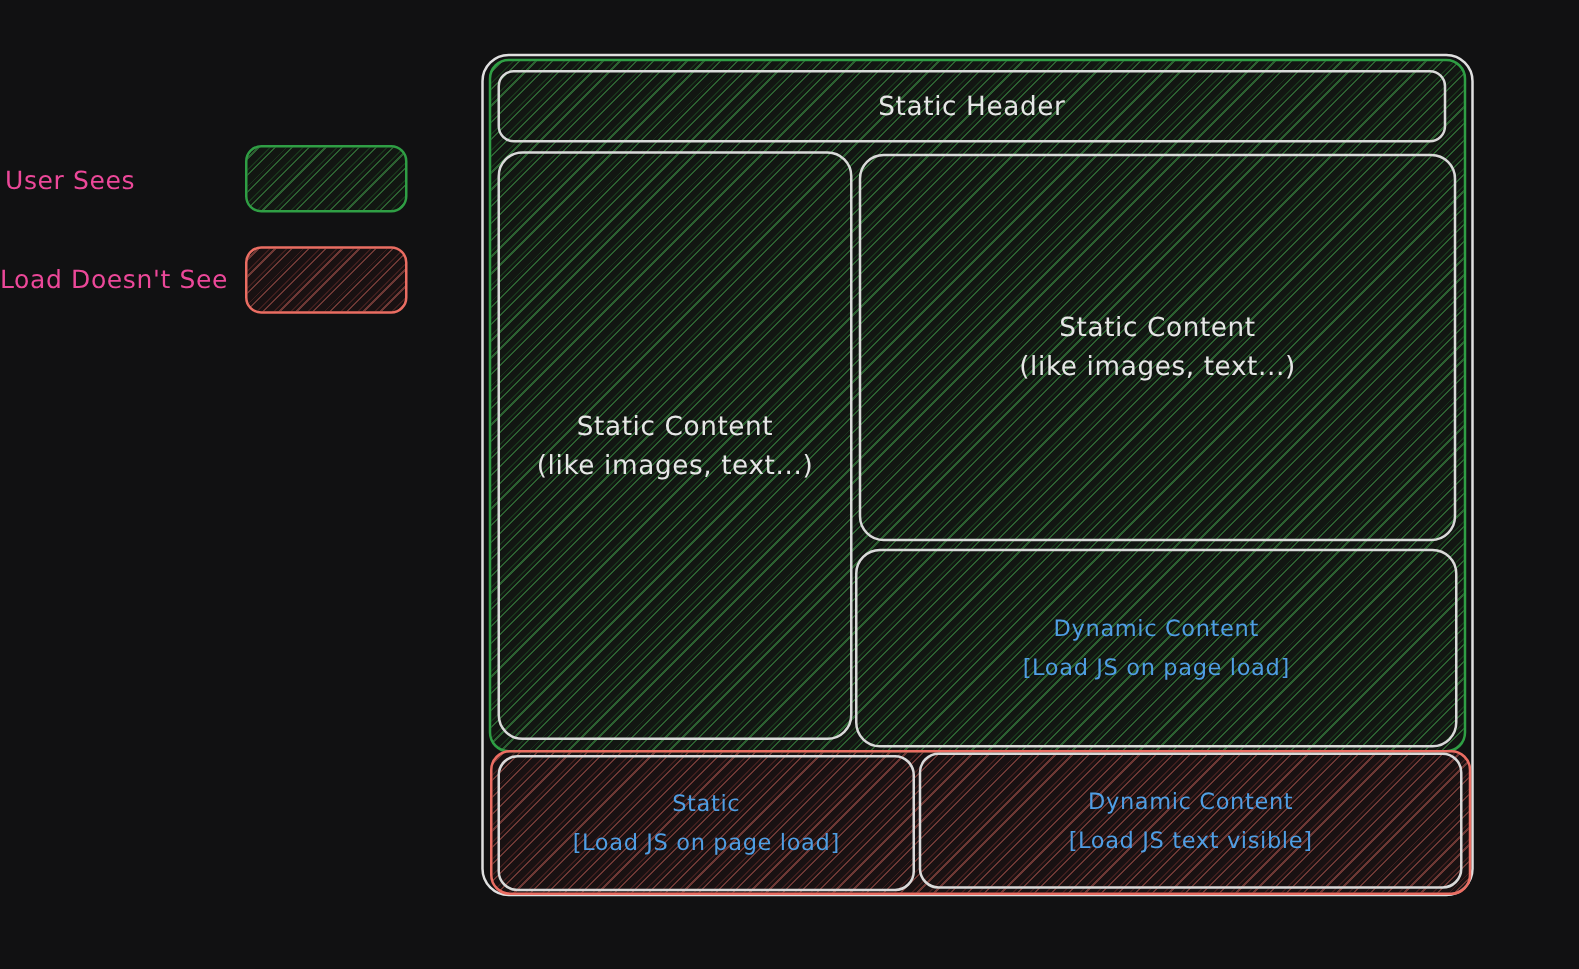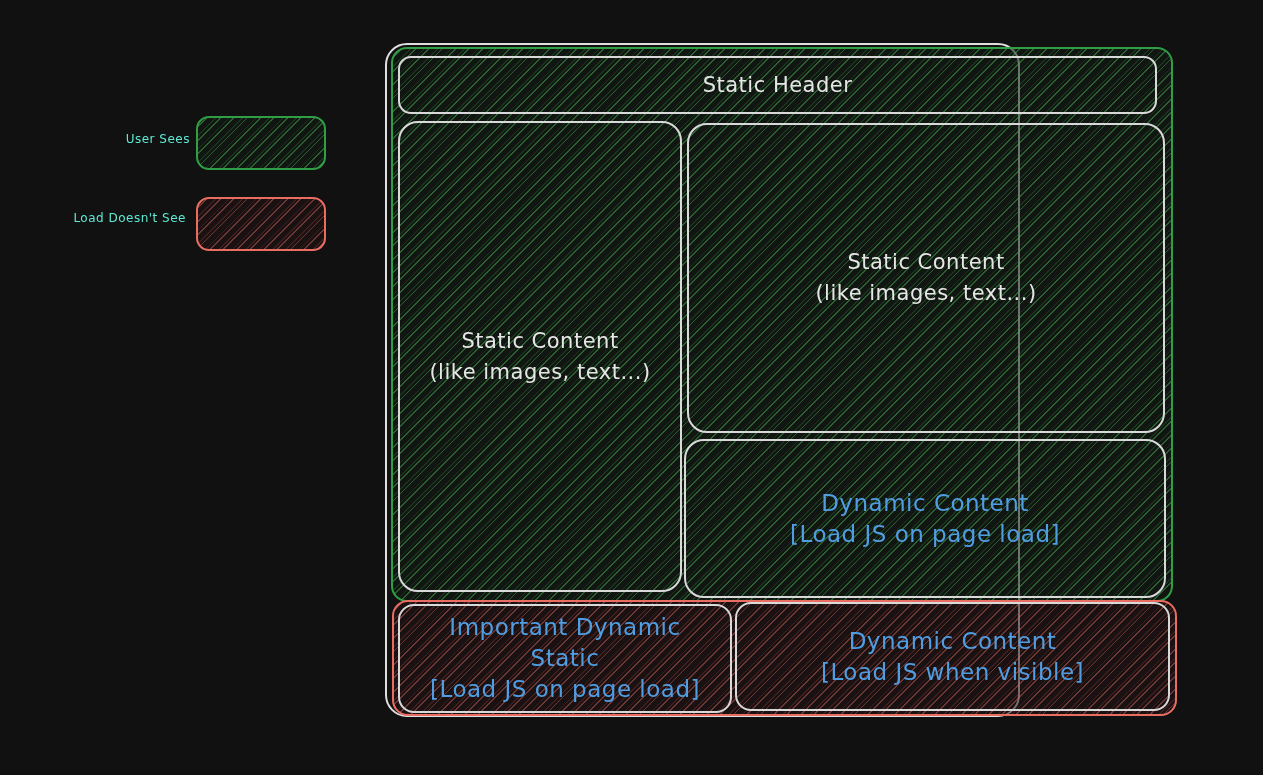--- a/index.html
+++ b/index.html
@@ -17,53 +17,53 @@
   }
   .hatch-red {
     background-image:
       repeating-linear-gradient(135deg, transparent 0 5.5px, rgba(225,110,100,0.42) 5.5px 6.8px, transparent 6.8px 9.5px),
       repeating-linear-gradient(135deg, transparent 0 2.5px, rgba(150,60,55,0.30) 2.5px 3.6px, transparent 3.6px 9.5px);
     background-color:rgba(32,18,18,0.55);
   }
 
   
   .legend-label {
-    position:absolute; color:#5eead4; font-size:12px; letter-spacing:0.5px;
-    width:186px; text-align:right; white-space:nowrap;
+    position:absolute; color:#ec4899; font-size:20px; letter-spacing:0.5px;
+    width:186px; text-align:left; white-space:nowrap;
   }
   .legend-swatch {
     position:absolute; left:196px; width:130px; height:54px; border-radius:13px;
   }
   .legend-swatch.sees   { top:116px; border:2.5px solid #2f9e44; }
   .legend-swatch.hidden { top:197px; border:2.5px solid #ea6d62; }
   .legend-label.sees    { left:4px;  top:132px; }
   .legend-label.hidden  { left:0px;  top:211px; }
 
   
   .page-frame {
-    position:absolute; left:385px; top:43px; width:635px; height:674px;
+    position:absolute; left:385px; top:43px; width:794px; height:674px;
     border:2.5px solid #dfdfdf; border-radius:22px;text-decoration:underline;
   }
   .region { position:absolute; }
   .viewport-region {
     left:4px; top:2px; width:782px; height:555px;
     border:2px solid #2f9e44; border-radius:16px;
   }
   .belowfold-region {
     left:5px; top:555px; width:785px; height:116px;
     border:2px solid #ea6d62; border-radius:16px;
   }
   .wbox {
     position:absolute; border:2.5px solid #d9d9d9; border-radius:15px;
     display:flex; flex-direction:column; align-items:center; justify-content:center;
     text-align:center;
   }
   .wbox .ln { display:block; }
   .txt-static  { color:#e6e6e6; font-size:21px; line-height:31px; letter-spacing:0.5px; }
-  .txt-dynamic { color:#4f9ee4; font-size:23px; line-height:31px; letter-spacing:0.5px; }
+  .txt-dynamic { color:#4f9ee4; font-size:18px; line-height:31px; letter-spacing:0.5px; }
 
   .box-header        { left:11px;  top:11px;  width:759px; height:58px;  border-radius:13px; }
   .box-left-static   { left:11px;  top:76px;  width:284px; height:471px; border-radius:20px; }
   .box-right-static  { left:300px; top:78px;  width:478px; height:310px; border-radius:20px; }
   .box-dyn-pageload  { left:297px; top:394px; width:482px; height:159px; border-radius:20px; }
   .box-important-dyn { left:11px;  top:559px; width:334px; height:109px; border-radius:16px; }
   .box-dyn-visible   { left:348px; top:557px; width:435px; height:109px; border-radius:16px; }
 </style>
 </head>
 <body>
@@ -97,24 +97,23 @@
       <span class="ln txt-static">Static Content</span>
       <span class="ln txt-static">(like images, text...)</span>
     </div>
 
     <div class="wbox box-dyn-pageload">
       <span class="ln txt-dynamic">Dynamic Content</span>
       <span class="ln txt-dynamic">[Load JS on page load]</span>
     </div>
 
     <div class="wbox box-important-dyn">
-      <span class="ln txt-dynamic">Important Dynamic</span>
       <span class="ln txt-dynamic">Static</span>
       <span class="ln txt-dynamic">[Load JS on page load]</span>
     </div>
 
     <div class="wbox box-dyn-visible">
       <span class="ln txt-dynamic">Dynamic Content</span>
-      <span class="ln txt-dynamic">[Load JS when visible]</span>
+      <span class="ln txt-dynamic">[Load JS text visible]</span>
     </div>
 
   </div>
 </div>
 
 </body></html>

